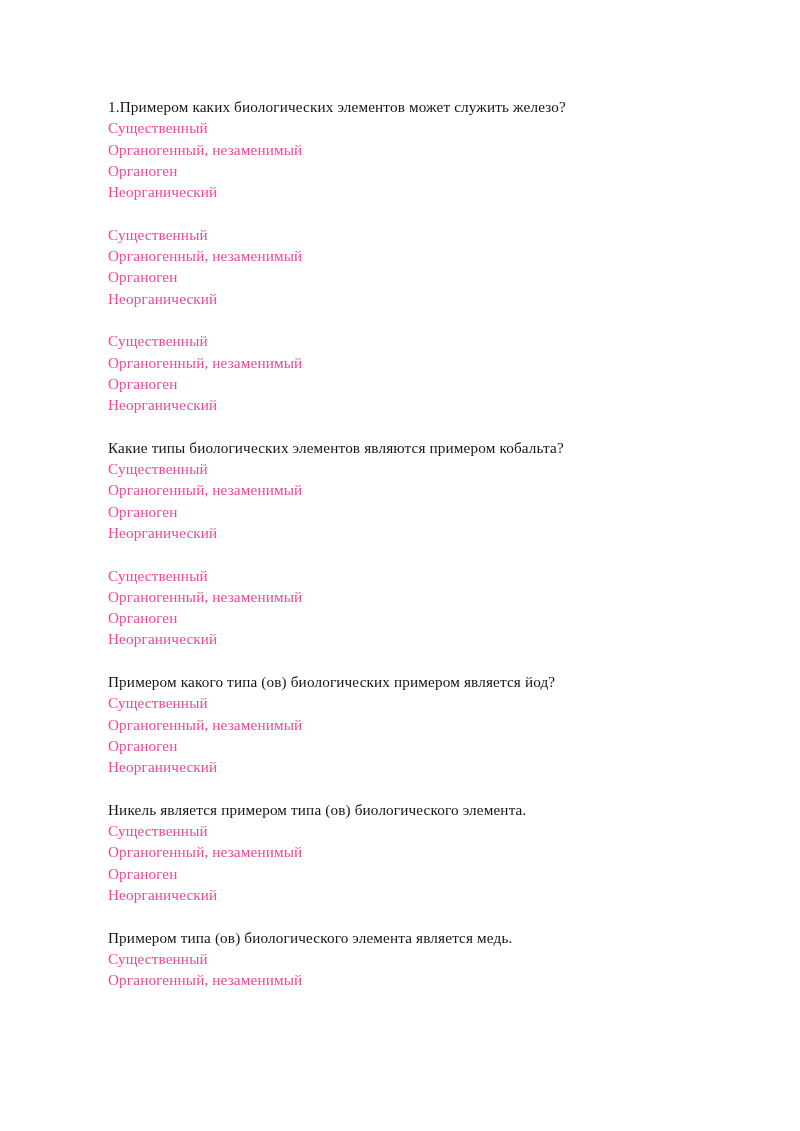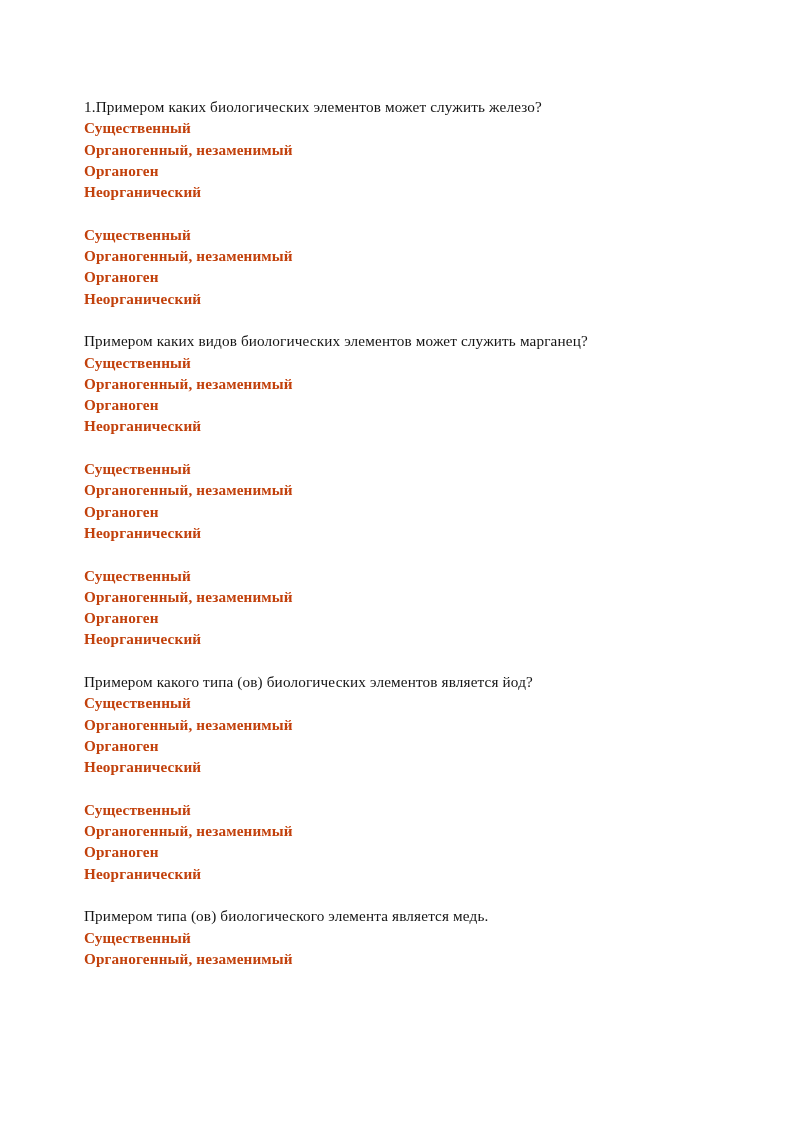--- a/index.html
+++ b/index.html
@@ -15,21 +15,21 @@
     color: #1a1a1a;
     -webkit-font-smoothing: antialiased;
     overflow: hidden;
   }
   .page {
     position: relative;
     width: 800px;
     height: 1033px;
     background: #ffffff;
     box-sizing: border-box;
-    padding: 96px 120px 0 84px;
+    padding: 96px 120px 0 108px;
     overflow: hidden;
   }
   .doc-body {
     display: block;
   }
   .qblock {
     margin: 0 0 21.3px 0;
   }
   .qblock:last-child {
     margin-bottom: 17px;
@@ -38,22 +38,21 @@
     font-size: 15.2px;
     line-height: 21.3px;
     letter-spacing: 0.01em;
     white-space: pre;
     color: #1a1a1a;
   }
   .question {
     color: #141414;
   }
   .option {
-    color: #c2410c;
-    font-weight: bold;
+    color: #ec4899;
   }
 </style>
 </head>
 <body>
 
 <div class="page">
   <div class="doc-body" id="doc-body">
       <div class="qblock">
         <div class="line question">1.Примером каких биологических элементов может служить железо?</div>
         <div class="line option">Существенный</div>
@@ -61,46 +60,47 @@
         <div class="line option">Органоген</div>
         <div class="line option">Неорганический</div>
       </div>
       <div class="qblock">
         <div class="line option">Существенный</div>
         <div class="line option">Органогенный, незаменимый</div>
         <div class="line option">Органоген</div>
         <div class="line option">Неорганический</div>
       </div>
       <div class="qblock">
-        <div class="line question">Примером каких видов биологических элементов может служить марганец?</div>
+        <div class="line option">Существенный</div>
+        <div class="line option">Органогенный, незаменимый</div>
+        <div class="line option">Органоген</div>
+        <div class="line option">Неорганический</div>
+      </div>
+      <div class="qblock">
+        <div class="line question">Какие типы биологических элементов являются примером кобальта?</div>
         <div class="line option">Существенный</div>
         <div class="line option">Органогенный, незаменимый</div>
         <div class="line option">Органоген</div>
         <div class="line option">Неорганический</div>
       </div>
       <div class="qblock">
         <div class="line option">Существенный</div>
         <div class="line option">Органогенный, незаменимый</div>
         <div class="line option">Органоген</div>
         <div class="line option">Неорганический</div>
       </div>
       <div class="qblock">
+        <div class="line question">Примером какого типа (ов) биологических примером является йод?</div>
         <div class="line option">Существенный</div>
         <div class="line option">Органогенный, незаменимый</div>
         <div class="line option">Органоген</div>
         <div class="line option">Неорганический</div>
       </div>
       <div class="qblock">
-        <div class="line question">Примером какого типа (ов) биологических элементов является йод?</div>
-        <div class="line option">Существенный</div>
-        <div class="line option">Органогенный, незаменимый</div>
-        <div class="line option">Органоген</div>
-        <div class="line option">Неорганический</div>
-      </div>
-      <div class="qblock">
+        <div class="line question">Никель является примером типа (ов) биологического элемента.</div>
         <div class="line option">Существенный</div>
         <div class="line option">Органогенный, незаменимый</div>
         <div class="line option">Органоген</div>
         <div class="line option">Неорганический</div>
       </div>
       <div class="qblock">
         <div class="line question">Примером типа (ов) биологического элемента является медь.</div>
         <div class="line option">Существенный</div>
         <div class="line option">Органогенный, незаменимый</div>
       </div>

